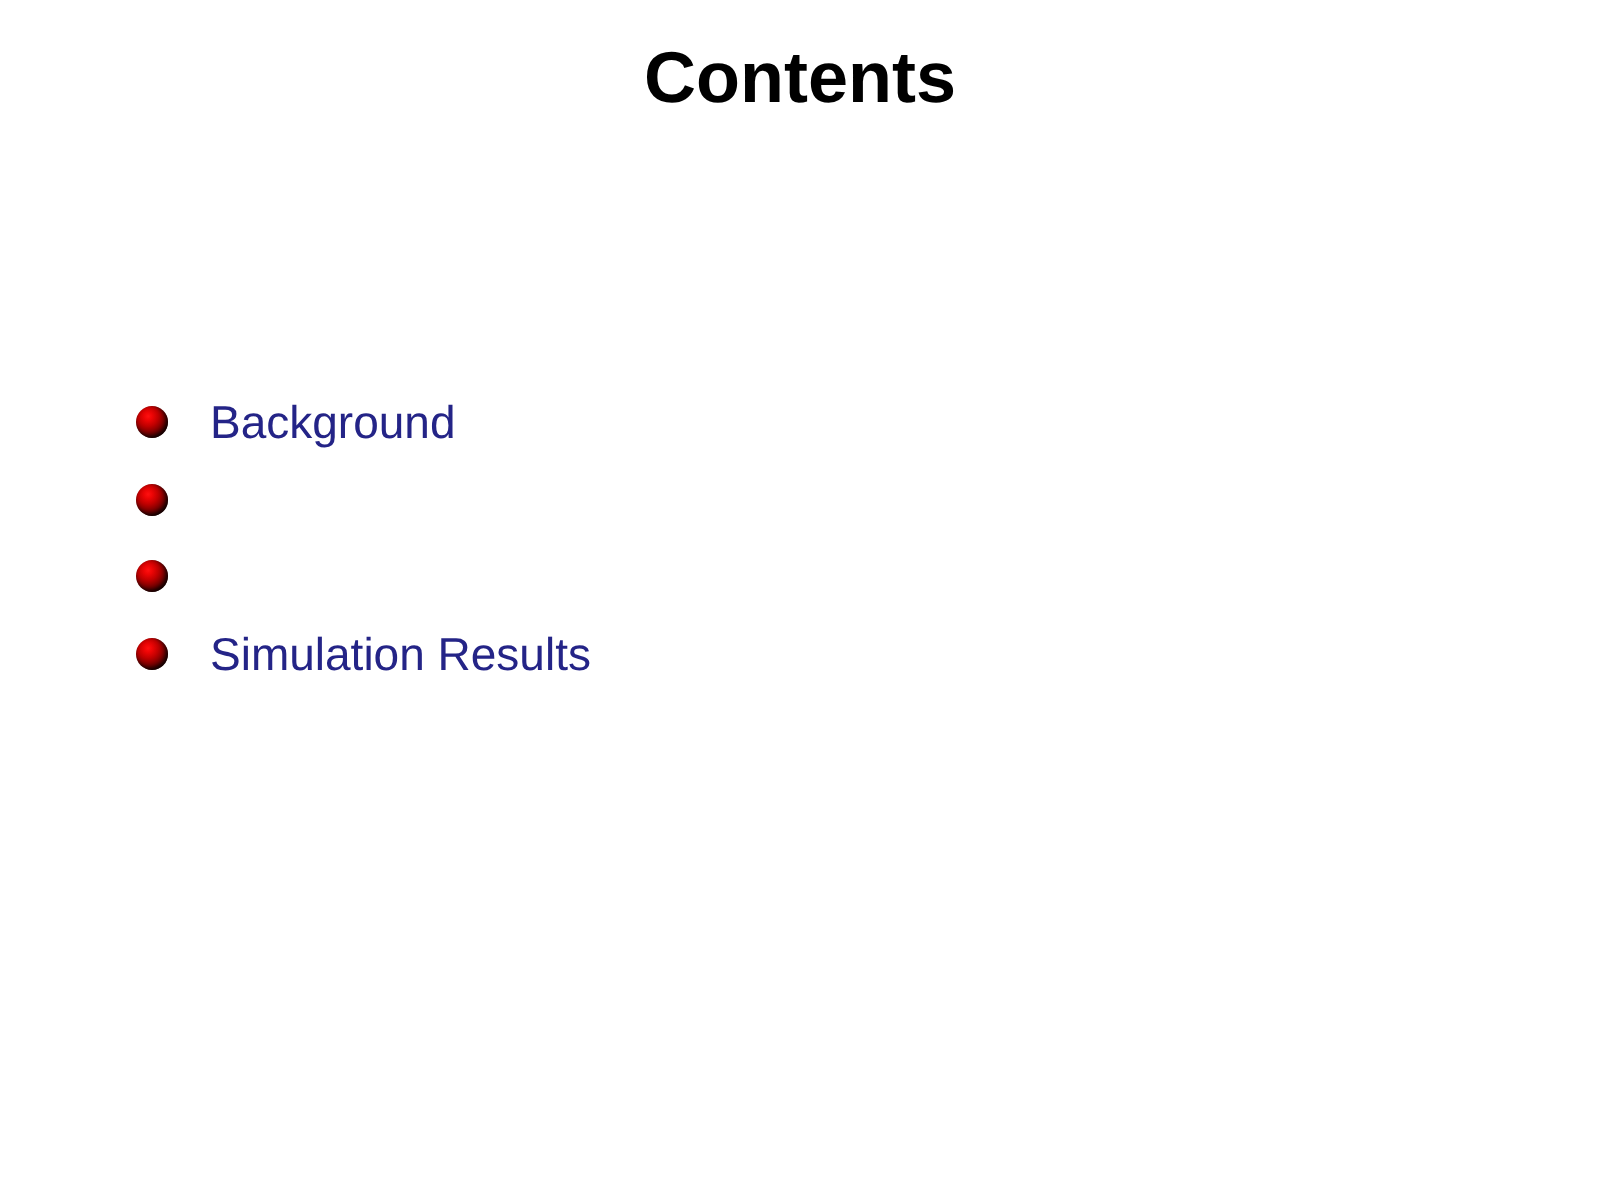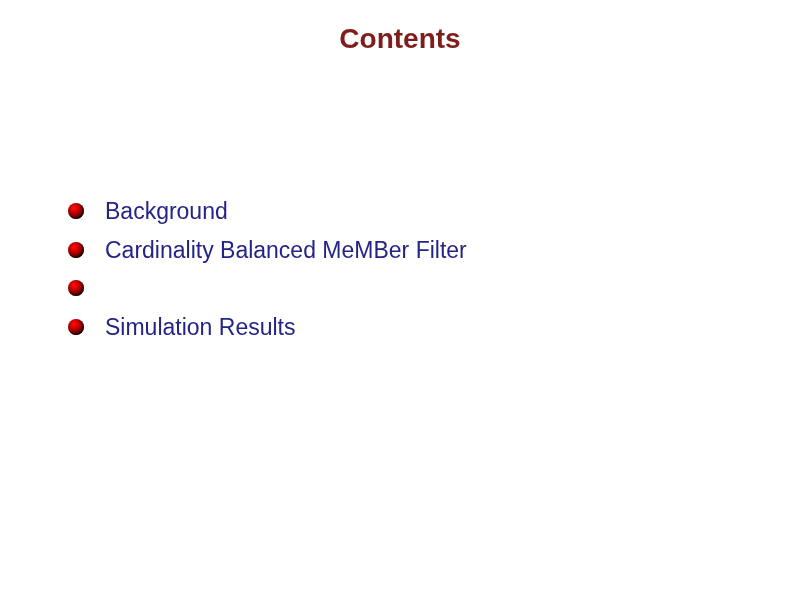--- a/index.html
+++ b/index.html
@@ -19,23 +19,23 @@
     -webkit-font-smoothing: antialiased;
   }
 
   .slide-title {
     position: absolute;
     top: 19px;
     left: 0;
     width: 800px;
     text-align: center;
     font-family: "Liberation Sans", sans-serif;
-    font-size: 28px;
+    font-size: 36px;
     font-weight: bold;
-    color: #7f1d1d;
+    color: #000000;
     letter-spacing: 0px;
     line-height: 40px;
   }
 
   .bullet-list {
     position: absolute;
     top: 176px;
     left: 52px;
     width: 730px;
     list-style: none;
@@ -90,21 +90,20 @@
   <ul class="bullet-list">
 
     <li class="bullet-item">
       <span class="bullet-marker"></span>
       <span class="bullet-label">Background</span>
     </li>
 
 
     <li class="bullet-item">
       <span class="bullet-marker"></span>
-      <span class="bullet-label">Cardinality Balanced MeMBer Filter</span>
     </li>
 
     <li class="bullet-item">
       <span class="bullet-marker"></span>
     </li>
 
     <li class="bullet-item">
       <span class="bullet-marker"></span>
       <span class="bullet-label">Simulation Results</span>
     </li>

